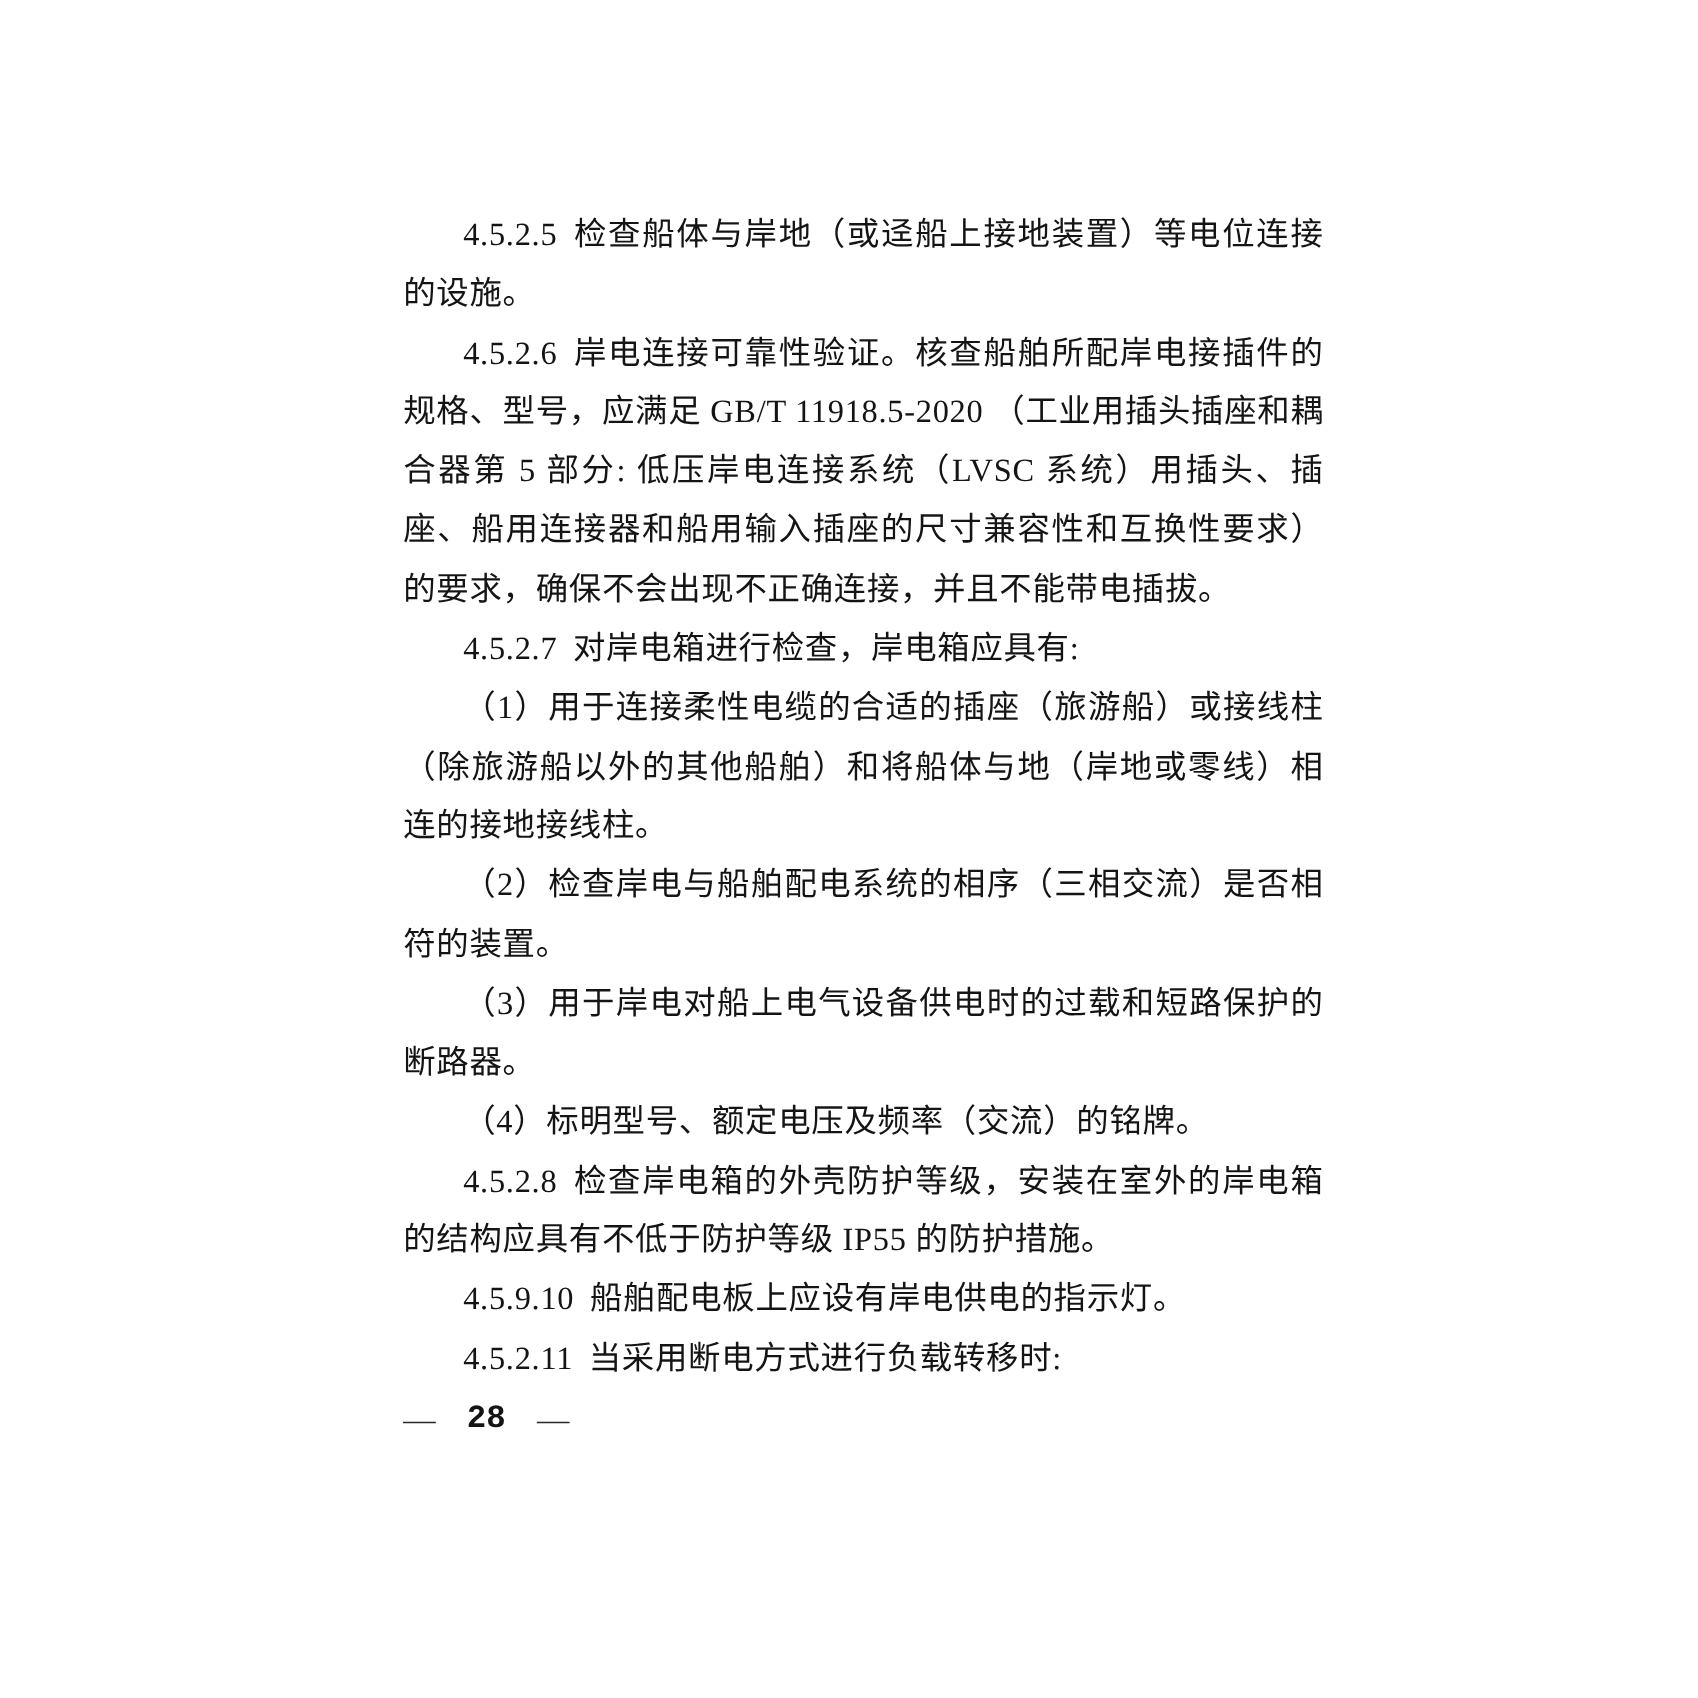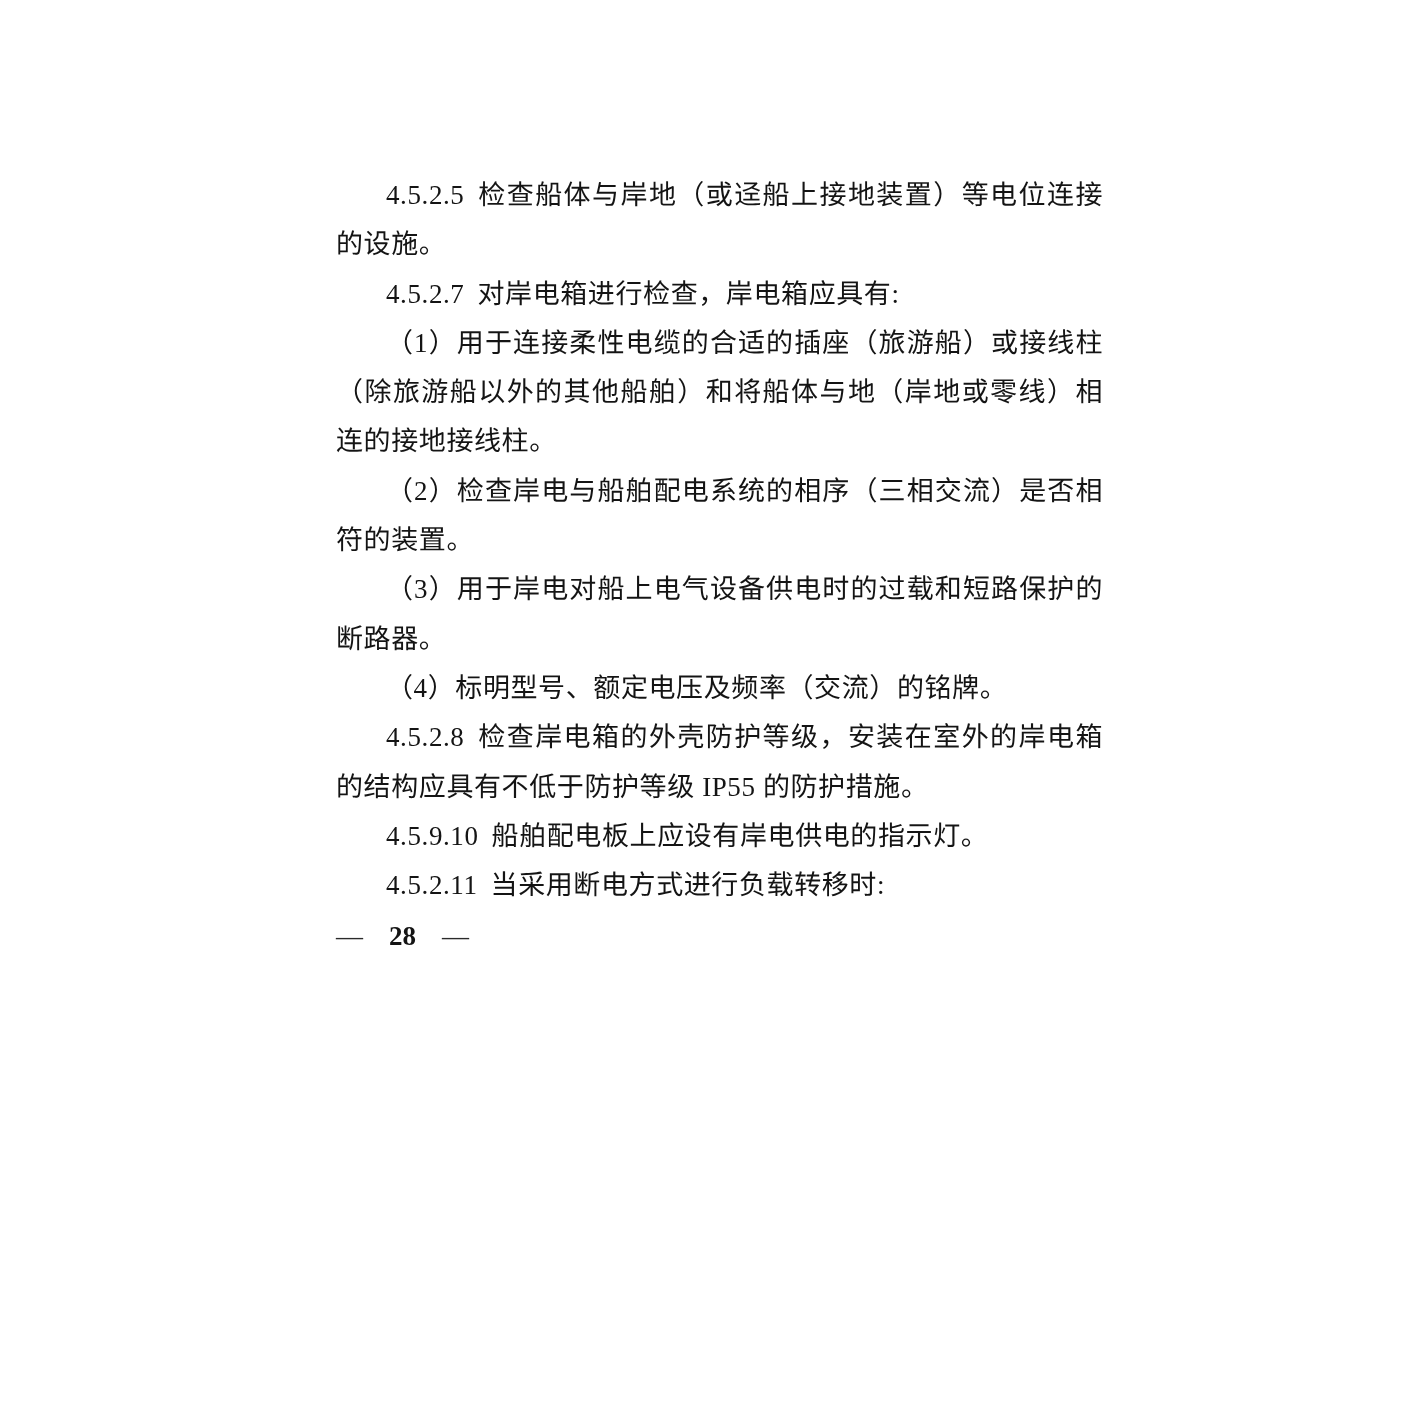--- a/index.html
+++ b/index.html
@@ -45,28 +45,30 @@
     font-size: 27px;
     line-height: 32px;
   }
   .footer .dash {
     letter-spacing: 0;
     color: #2a2a2a;
   }
   .footer .pageno {
     font-weight: 600;
     color: #141414;
+    font-family: Liberation Mono, monospace;
   }
 </style>
 </head>
 <body>
 
 <div class="page">
   <div class="doc">
     <p><span class="pnum">4.5.2.5</span><span>检查船体与岸地（或迳船上接地装置）等电位连接的设施。</span></p>
+    <p><span class="pnum">4.5.2.6</span><span>岸电连接可靠性验证。核查船舶所配岸电接插件的规格、型号，应满足 GB/T 11918.5-2020 （工业用插头插座和耦合器第 5 部分: 低压岸电连接系统（LVSC 系统）用插头、插座、船用连接器和船用输入插座的尺寸兼容性和互换性要求）的要求，确保不会出现不正确连接，并且不能带电插拔。</span></p>
     <p><span class="pnum">4.5.2.7</span><span>对岸电箱进行检查，岸电箱应具有:</span></p>
     <p><span class="pnum"></span><span>（1）用于连接柔性电缆的合适的插座（旅游船）或接线柱（除旅游船以外的其他船舶）和将船体与地（岸地或零线）相连的接地接线柱。</span></p>
     <p><span class="pnum"></span><span>（2）检查岸电与船舶配电系统的相序（三相交流）是否相符的装置。</span></p>
     <p><span class="pnum"></span><span>（3）用于岸电对船上电气设备供电时的过载和短路保护的断路器。</span></p>
     <p><span class="pnum"></span><span>（4）标明型号、额定电压及频率（交流）的铭牌。</span></p>
     <p><span class="pnum">4.5.2.8</span><span>检查岸电箱的外壳防护等级，安装在室外的岸电箱的结构应具有不低于防护等级 IP55 的防护措施。</span></p>
     <p><span class="pnum">4.5.9.10</span><span>船舶配电板上应设有岸电供电的指示灯。</span></p>
     <p><span class="pnum">4.5.2.11</span><span>当采用断电方式进行负载转移时:</span></p>
   </div>
 

